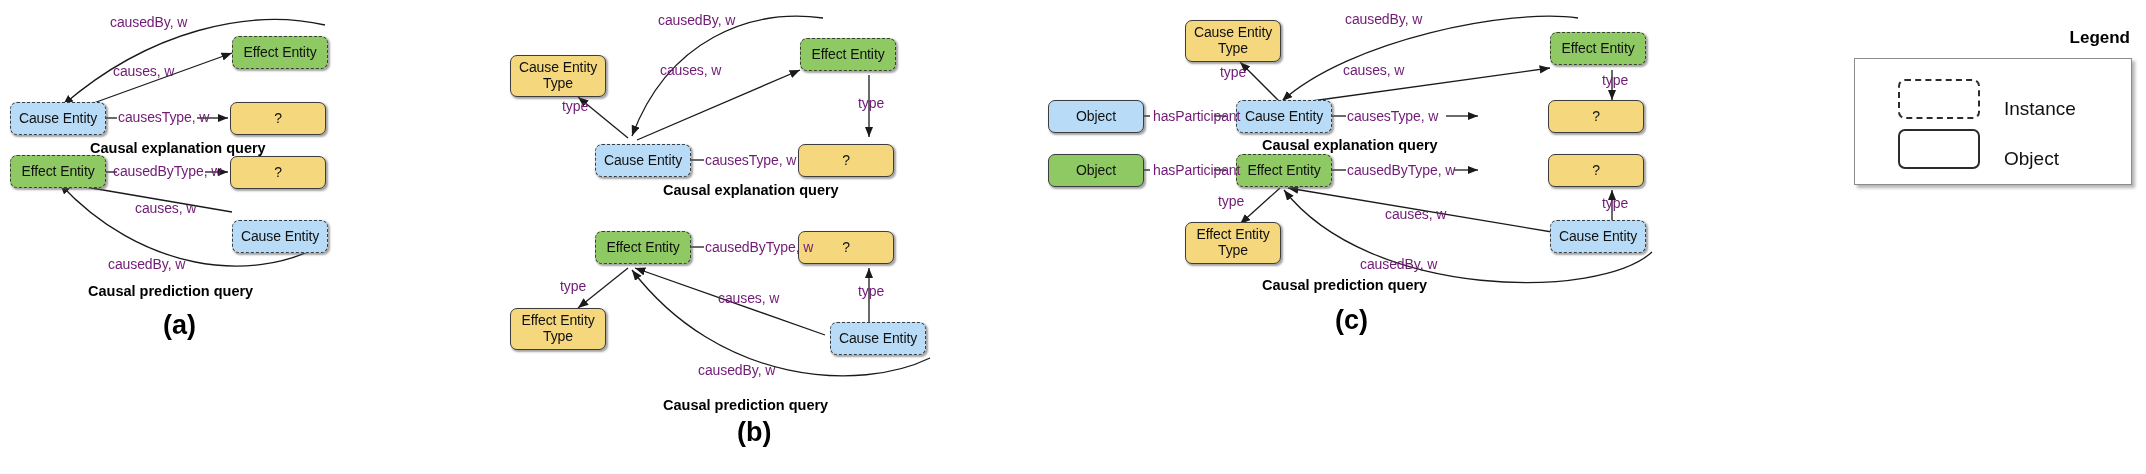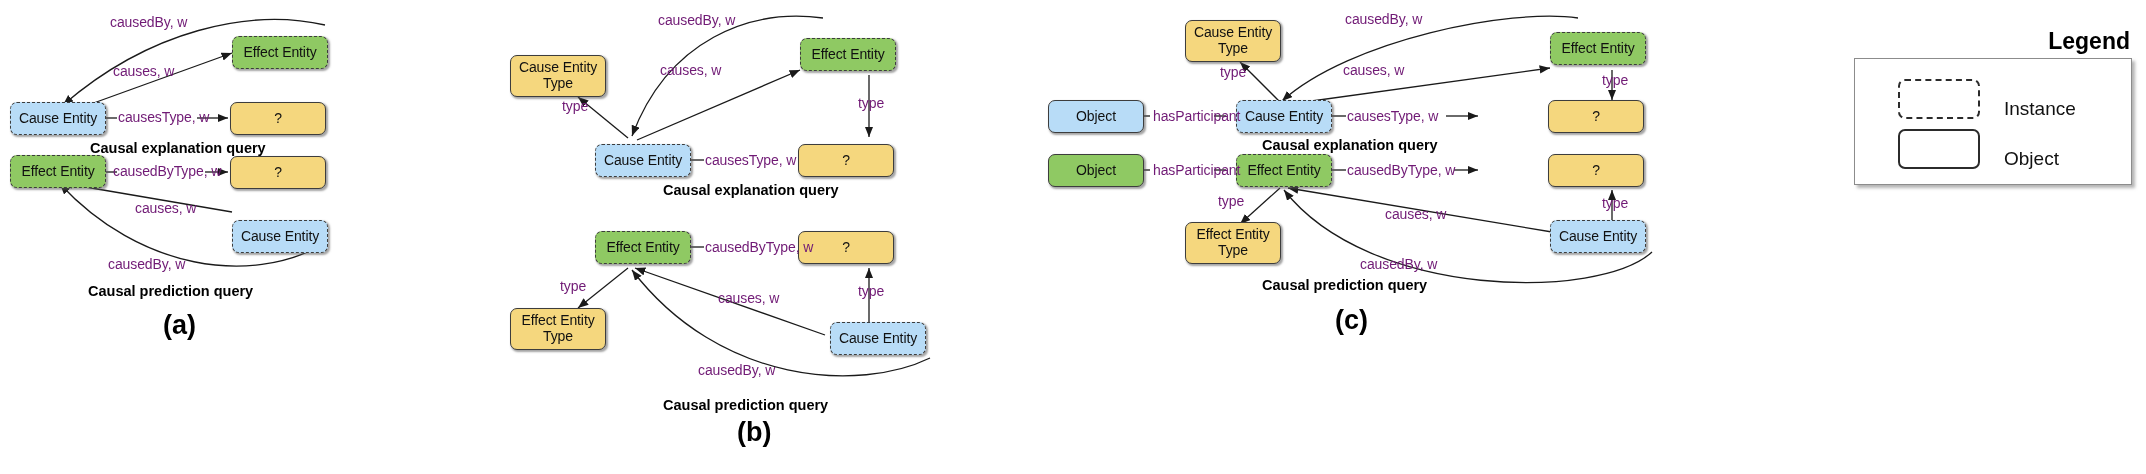--- a/index.html
+++ b/index.html
@@ -73,21 +73,21 @@
     font-size: 27px;
     font-weight: bold;
     color: #000000;
     white-space: nowrap;
   }
 
   
   #legend-title {
     position: absolute;
     right: 16px; top: 28px;
-    font-size: 23px; font-weight: bold; color: #000;
+    font-size: 17px; font-weight: bold; color: #000;
   }
   #legend-box {
     position: absolute;
     left: 54px; top: 58px;
     width: 276px; height: 125px;
     background: #ffffff;
     border: 1.5px solid #8c8c8c;
     box-shadow: 3px 3px 3px rgba(120,120,120,0.55);
   }
   .legend-row {

